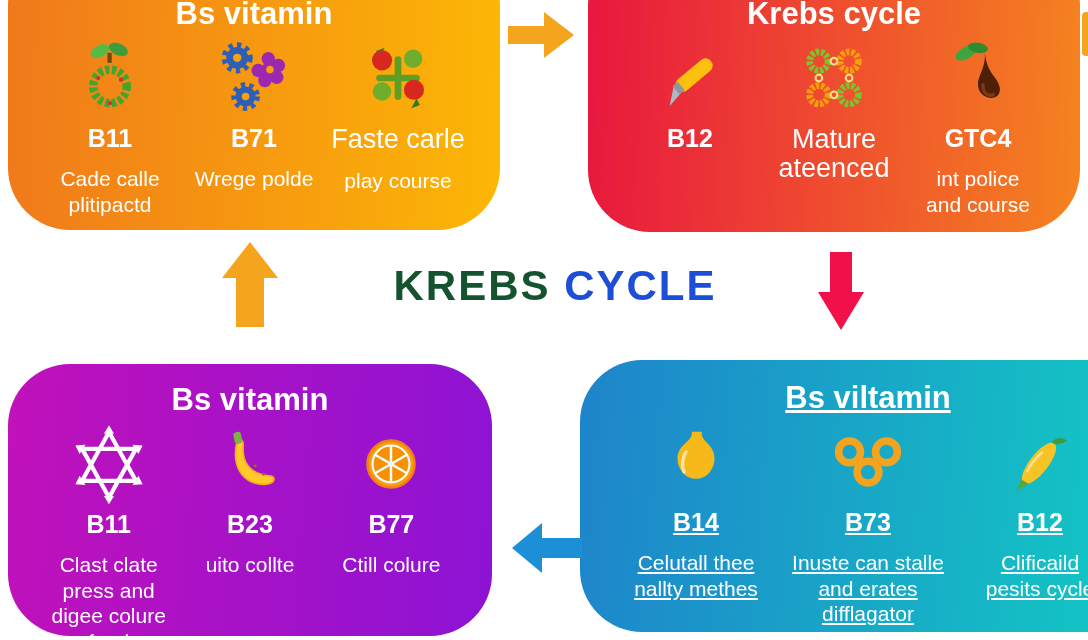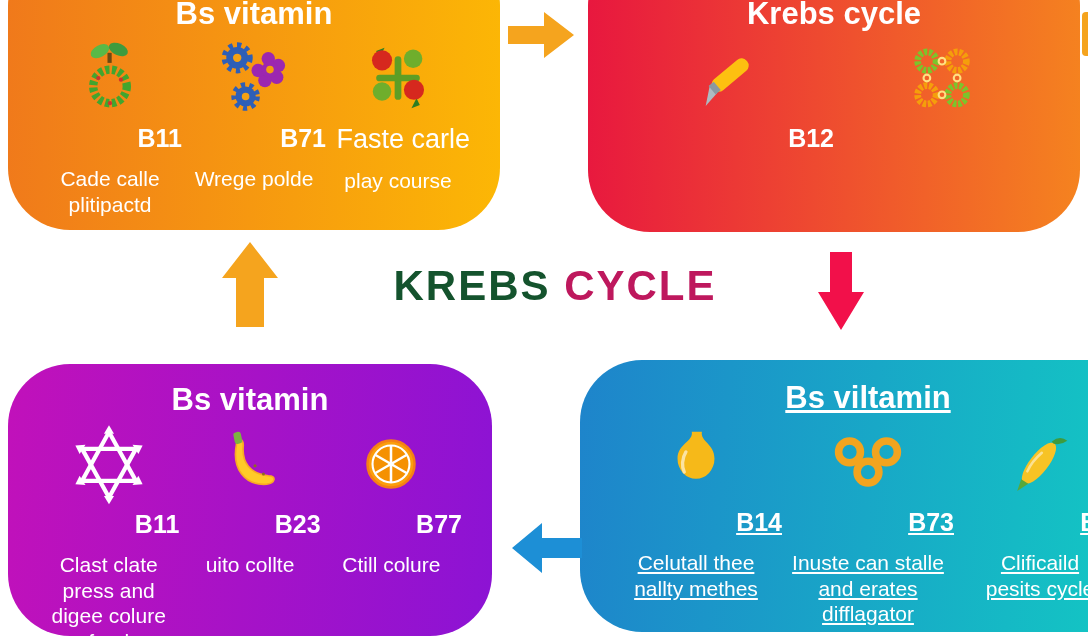--- a/index.html
+++ b/index.html
@@ -13,29 +13,29 @@
   .panel-tr{left:588px;top:-56px;width:492px;height:288px;padding-top:54px;
     background:linear-gradient(92deg,#E8173F 0%,#F5831F 100%);}
   .panel-bl{left:8px;top:364px;width:484px;height:272px;padding-top:20px;
     background:linear-gradient(95deg,#C111BA 0%,#8C13D4 100%);}
   .panel-br{left:580px;top:360px;width:576px;height:272px;padding-top:22px;
     background:linear-gradient(95deg,#1E84CB 0%,#12CBC3 100%);text-decoration:underline;}
   .panel-title{text-align:center;font-weight:bold;font-size:31px;line-height:1.05;}
   .items{display:flex;padding:0 30px;margin-top:4px;}
   .item{flex:1;text-align:center;}
   .icon-box{height:86px;display:flex;align-items:center;justify-content:center;}
-  .item-title{font-size:25px;font-weight:bold;margin-top:4px;line-height:1.1;text-align:right;}
+  .item-title{font-size:25px;font-weight:bold;margin-top:4px;line-height:1.1;}
   .item-title.plain{font-weight:normal;font-size:27px;}
   .item-sub{font-size:21px;font-weight:normal;white-space:pre-line;line-height:1.22;margin-top:14px;}
   .center-title{
     position:absolute;left:340px;top:262px;width:430px;text-align:center;
     font-size:42px;font-weight:bold;letter-spacing:2px;
   }
   .center-title .krebs{color:#14532d;}
-  .center-title .cycle{color:#be185d;}
+  .center-title .cycle{color:#1d4ed8;}
   .arrow{position:absolute;}
   .clipped-sliver{
     position:absolute;left:1082px;top:12px;width:8px;height:44px;
     background:#F5A41E;border-radius:4px 0 0 4px;
   }
 </style>
 </head>
 <body>
 
 <div class="panel panel-tl">
@@ -120,20 +120,34 @@
           <circle cx="32" cy="30" r="11" fill="none" stroke="#7CC42C" stroke-width="8" stroke-dasharray="4 2"></circle>
           <circle cx="68" cy="30" r="11" fill="none" stroke="#F59E0B" stroke-width="8" stroke-dasharray="4 2"></circle>
           <circle cx="32" cy="70" r="11" fill="none" stroke="#F59E0B" stroke-width="8" stroke-dasharray="4 2"></circle>
           <circle cx="68" cy="70" r="11" fill="none" stroke="#7CC42C" stroke-width="8" stroke-dasharray="4 2"></circle>
           <circle cx="50" cy="30" r="4" fill="none" stroke="#FFE082" stroke-width="2.5"></circle>
           <circle cx="50" cy="70" r="4" fill="none" stroke="#FFE082" stroke-width="2.5"></circle>
           <circle cx="32" cy="50" r="4" fill="none" stroke="#FFE082" stroke-width="2.5"></circle>
           <circle cx="68" cy="50" r="4" fill="none" stroke="#FFE082" stroke-width="2.5"></circle>
         </svg>
       </div>
+      <div class="item-title plain">Mature ateenced</div>
+    </div>
+    <div class="item">
+      <div class="icon-box">
+        <svg width="84" height="84" viewBox="0 0 100 100">
+          <ellipse cx="36" cy="20" rx="14" ry="7" fill="#3FA33F" transform="rotate(-30 36 20)"></ellipse>
+          <ellipse cx="50" cy="14" rx="12" ry="6" fill="#2E8B2E" transform="rotate(10 50 14)"></ellipse>
+          <path d="M58,18 C60,38 50,46 50,58 C50,76 78,80 76,62 C74,48 60,46 58,18 Z" fill="#4E2008"></path>
+          <path d="M56,58 C55,68 62,72 68,70" stroke="#7B3A1A" stroke-width="4" fill="none" stroke-linecap="round"></path>
+        </svg>
+      </div>
+      <div class="item-title">GTC4</div>
+      <div class="item-sub">int police
+and course</div>
     </div>
   </div>
 </div>
 
 <div class="panel panel-bl">
   <div class="panel-title">Bs vitamin</div>
   <div class="items">
     <div class="item">
       <div class="icon-box">
         <svg width="84" height="84" viewBox="0 0 100 100">

